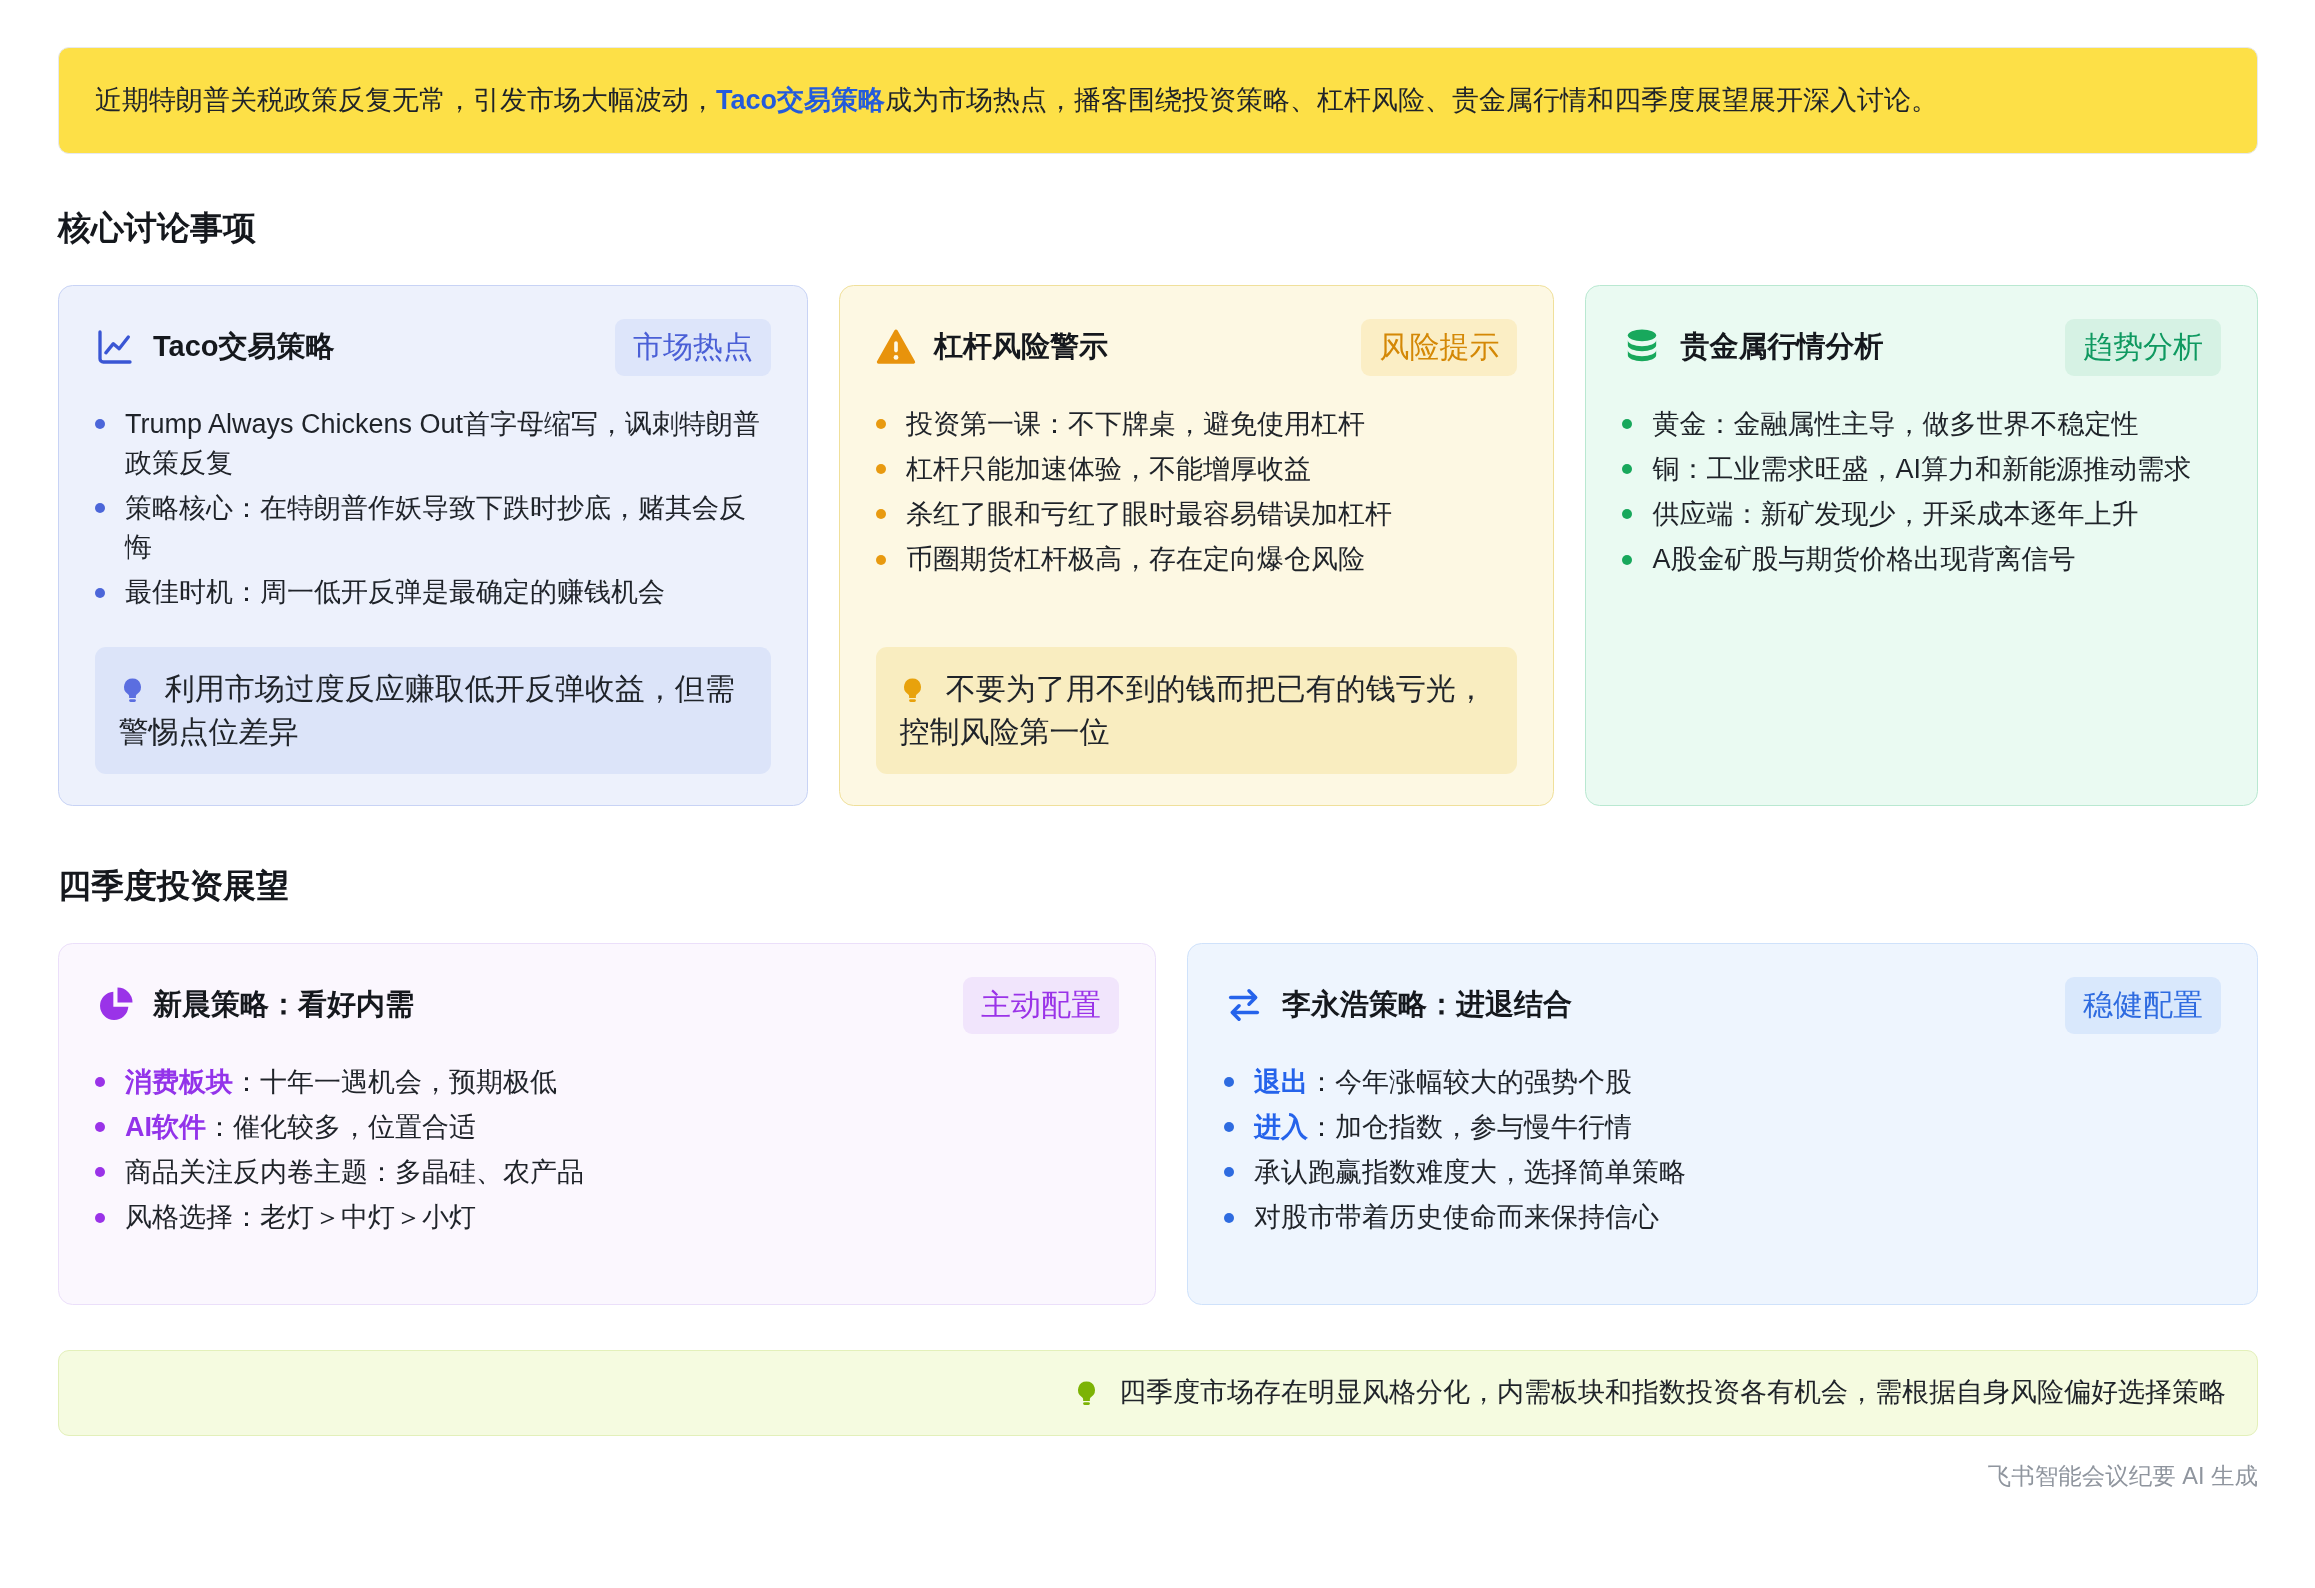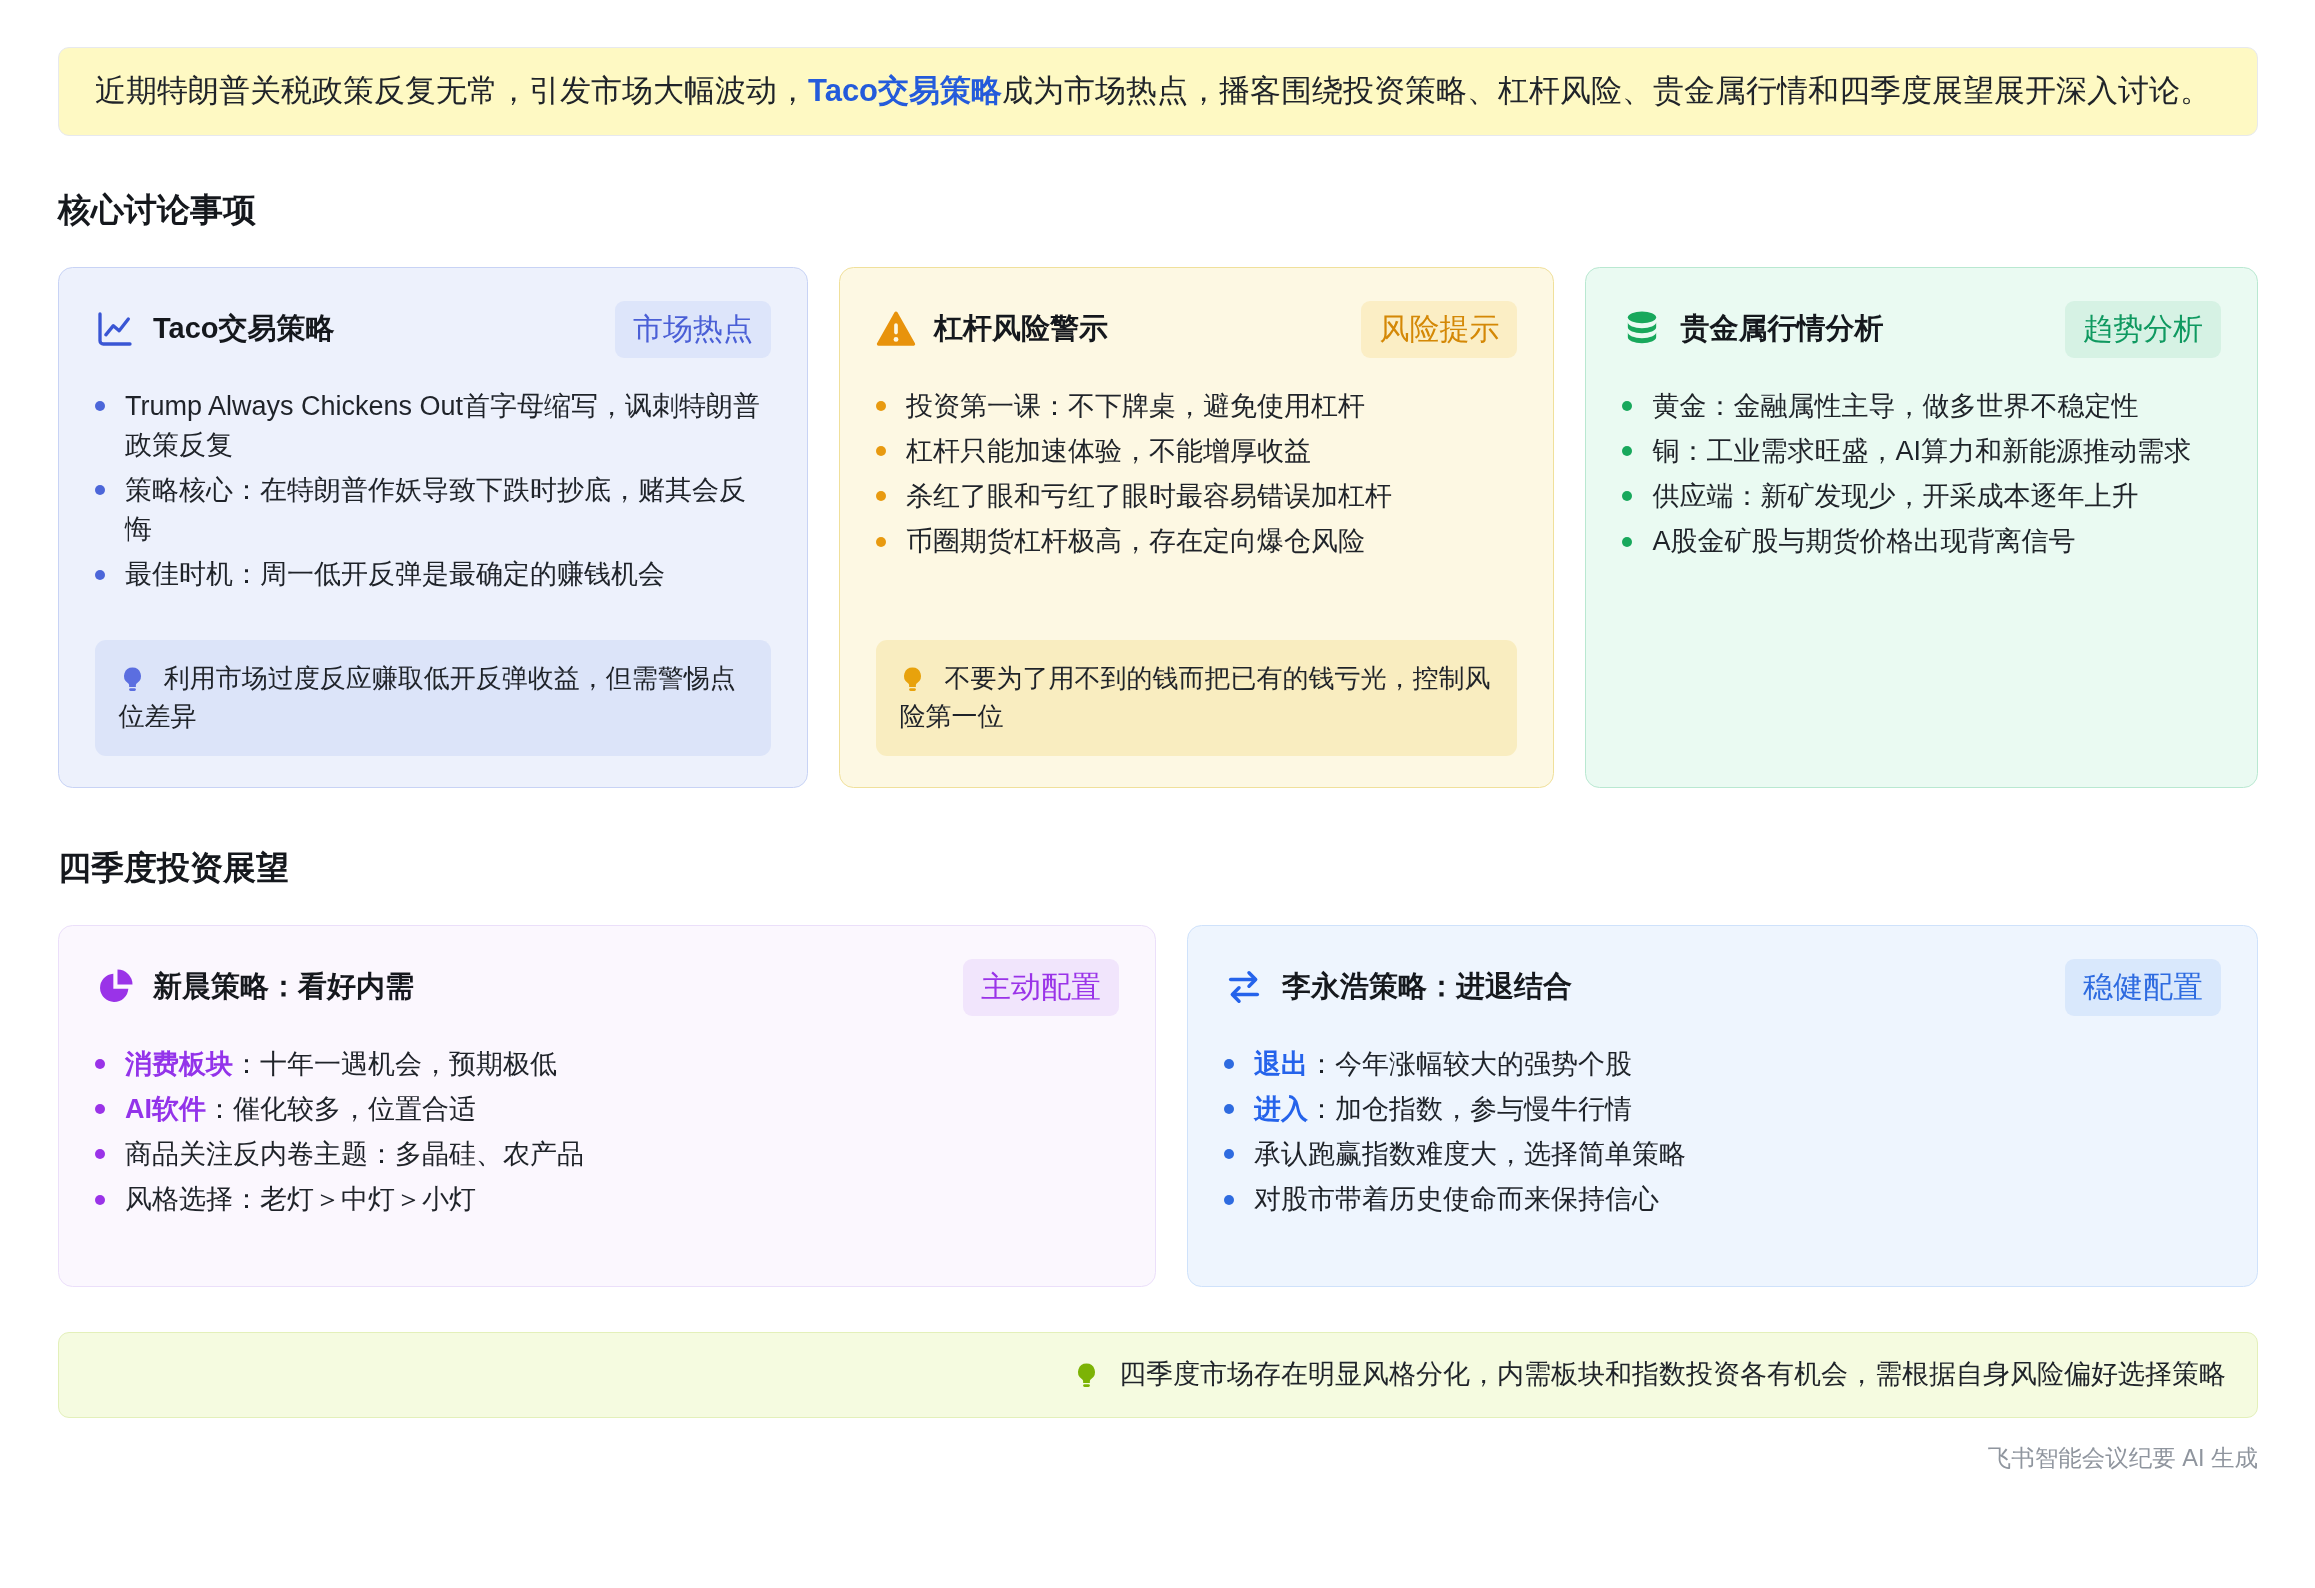--- a/index.html
+++ b/index.html
@@ -10,25 +10,25 @@
     color: #1f2329;
   }
   .page { padding: 47px 58px 18px; }
 
   h1.page-title {
     font-size: 42px; font-weight: 700; color: #15181d;
     margin: 5.4px 0 40px;
   }
 
   .summary-box {
-    background: #fef9c3;
+    background: #fde047;
     border: 1.8px solid #e7e9ee;
     border-radius: 11px;
-    padding: 20px 36px;
-    font-size: 31px; line-height: 1.5;
+    padding: 32px 36px;
+    font-size: 27px; line-height: 1.5;
     margin-bottom: 52px;
   }
   .hl { color: #245bdb; font-weight: 700; }
 
   h2.section-title {
     font-size: 33px; font-weight: 700; color: #15181d;
     margin: 0 0 34px;
   }
 
   .grid { display: grid; gap: 31px; }
@@ -56,21 +56,21 @@
   ul.bullets { list-style: none; display: flex; flex-direction: column; gap: 6px; }
   li.bullet { display: flex; gap: 20px; font-size: 27px; line-height: 1.45; }
   .dot { width: 10px; height: 10px; border-radius: 50%; background: var(--dot); margin-top: 14.5px; flex: none; }
   .lead { color: var(--strong, var(--badge-fg)); font-weight: 700; }
 
   .tip {
     margin-top: auto;
     background: var(--tip-bg);
     border-radius: 11px;
     padding: 20px 23.5px;
-    font-size: 26px; line-height: 1.45;
+    font-size: 30px; line-height: 1.45;
   }
   .tip .tip-icon svg, .banner .tip-icon svg { width: 27px; height: 27px; vertical-align: -4.5px; margin-right: 11px; }
 
   .banner {
     margin-top: 45px;
     background: #f5fbe0;
     border: 1.8px solid #e3f0ba;
     border-radius: 11px;
     padding: 23.5px 31px;
     font-size: 27px; line-height: 1.4; text-align: right;

